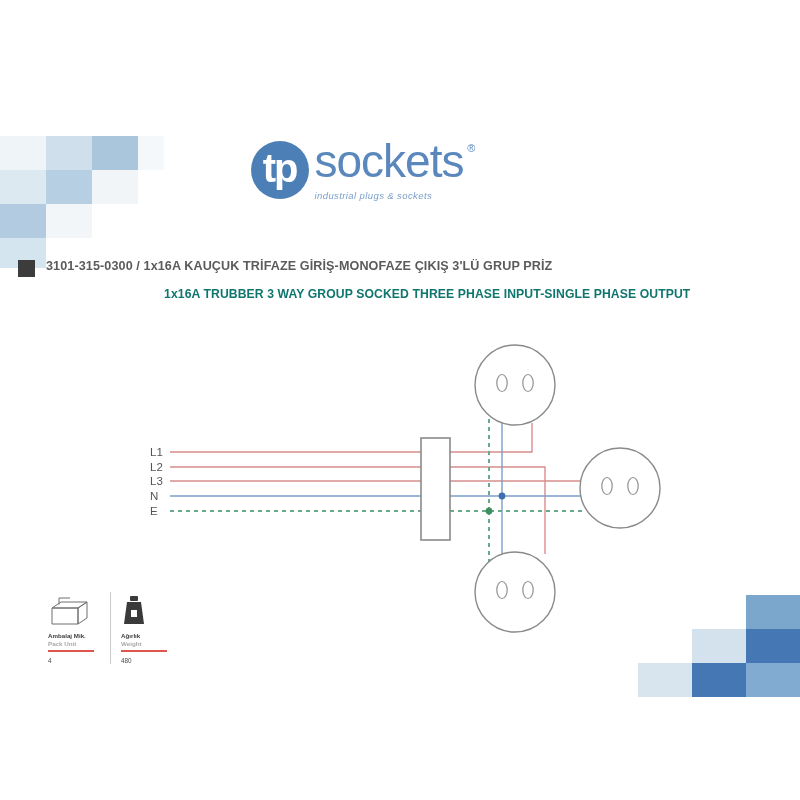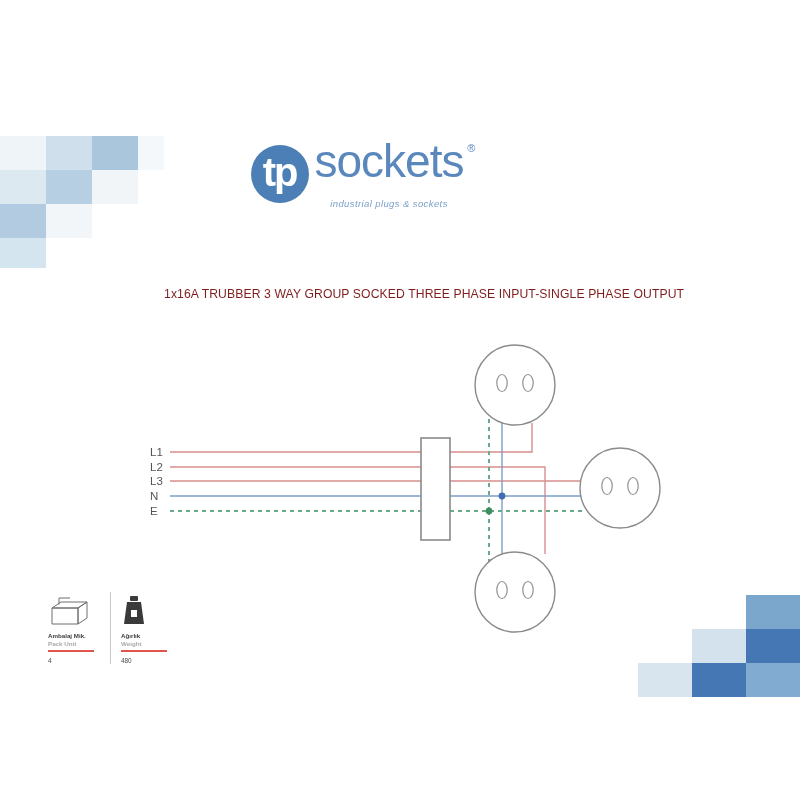--- a/index.html
+++ b/index.html
@@ -35,33 +35,33 @@
   #logo-word-main {
     font-size: 46px; color: #5a88bd; font-weight: 400;
     letter-spacing: -1px; line-height: 1;
   }
   #logo-reg {
     position: absolute; right: -12px; top: 4px;
     font-size: 11px; color: #5a88bd;
   }
   #logo-tagline {
     font-size: 9.5px; color: #7ba0c9; font-style: italic;
-    letter-spacing: .4px; text-align: center; margin-top: 14px;
+    letter-spacing: .4px; text-align: left; margin-top: 6px;
   }
 
   
   #title-row { position: absolute; left: 18px; top: 259px; display: flex; align-items: flex-start; }
   #title-bullet { width: 17px; height: 17px; background: #3c3c3c; margin-right: 11px; margin-top: 1px; }
   #title-main {
     font-size: 12.6px; font-weight: 700; color: #5b5b5b;
     letter-spacing: .1px; white-space: nowrap;
   }
   #title-sub {
     position: absolute; left: 164px; top: 287px;
-    font-size: 12.2px; font-weight: 400; color: #7f1d1d;
+    font-size: 12.2px; font-weight: 700; color: #0f766e;
     letter-spacing: .1px; white-space: nowrap;
   }
 
   
   #diagram { position: absolute; left: 0; top: 0; width: 800px; height: 800px; }
 
   
   #info { position: absolute; left: 48px; top: 592px; display: flex; }
   .info-col { width: 52px; position: relative; }
   .info-col.second { margin-left: 10px; padding-left: 10px; border-left: 1px solid #c9c9c9; }
@@ -102,20 +102,24 @@
     <div id="logo-mark">
       <span id="logo-mark-text">tp</span>
     </div>
     <div id="logo-words">
       <div id="logo-word-main">sockets</div>
       <div id="logo-reg">®</div>
       <div id="logo-tagline">industrial plugs &amp; sockets</div>
     </div>
   </div>
 
+  <div id="title-row">
+    <div id="title-bullet"></div>
+    <div id="title-main">3101-315-0300  /  1x16A KAUÇUK TRİFAZE GİRİŞ-MONOFAZE ÇIKIŞ 3'LÜ GRUP PRİZ</div>
+  </div>
   <div id="title-sub">1x16A TRUBBER 3 WAY GROUP SOCKED THREE PHASE INPUT-SINGLE PHASE OUTPUT</div>
 
   <svg id="diagram" viewBox="0 0 800 800">
     <g id="diagram-wires">
         <path d="M170 452 H421" fill="none" stroke="#d98d8d" stroke-width="1.4" stroke-linecap="butt" stroke-linejoin="miter"></path>
         <path d="M170 467 H421" fill="none" stroke="#d98d8d" stroke-width="1.4" stroke-linecap="butt" stroke-linejoin="miter"></path>
         <path d="M170 481 H421" fill="none" stroke="#d98d8d" stroke-width="1.4" stroke-linecap="butt" stroke-linejoin="miter"></path>
         <path d="M170 496  H421" fill="none" stroke="#7d9dc9" stroke-width="1.4" stroke-linecap="butt" stroke-linejoin="miter"></path>
         <path d="M170 511  H421" fill="none" stroke="#6aa98a" stroke-width="2" stroke-linecap="butt" stroke-linejoin="miter" stroke-dasharray="4 4"></path>
         <path d="M450 452 H532 V423" fill="none" stroke="#d98d8d" stroke-width="1.4" stroke-linecap="butt" stroke-linejoin="miter"></path>

